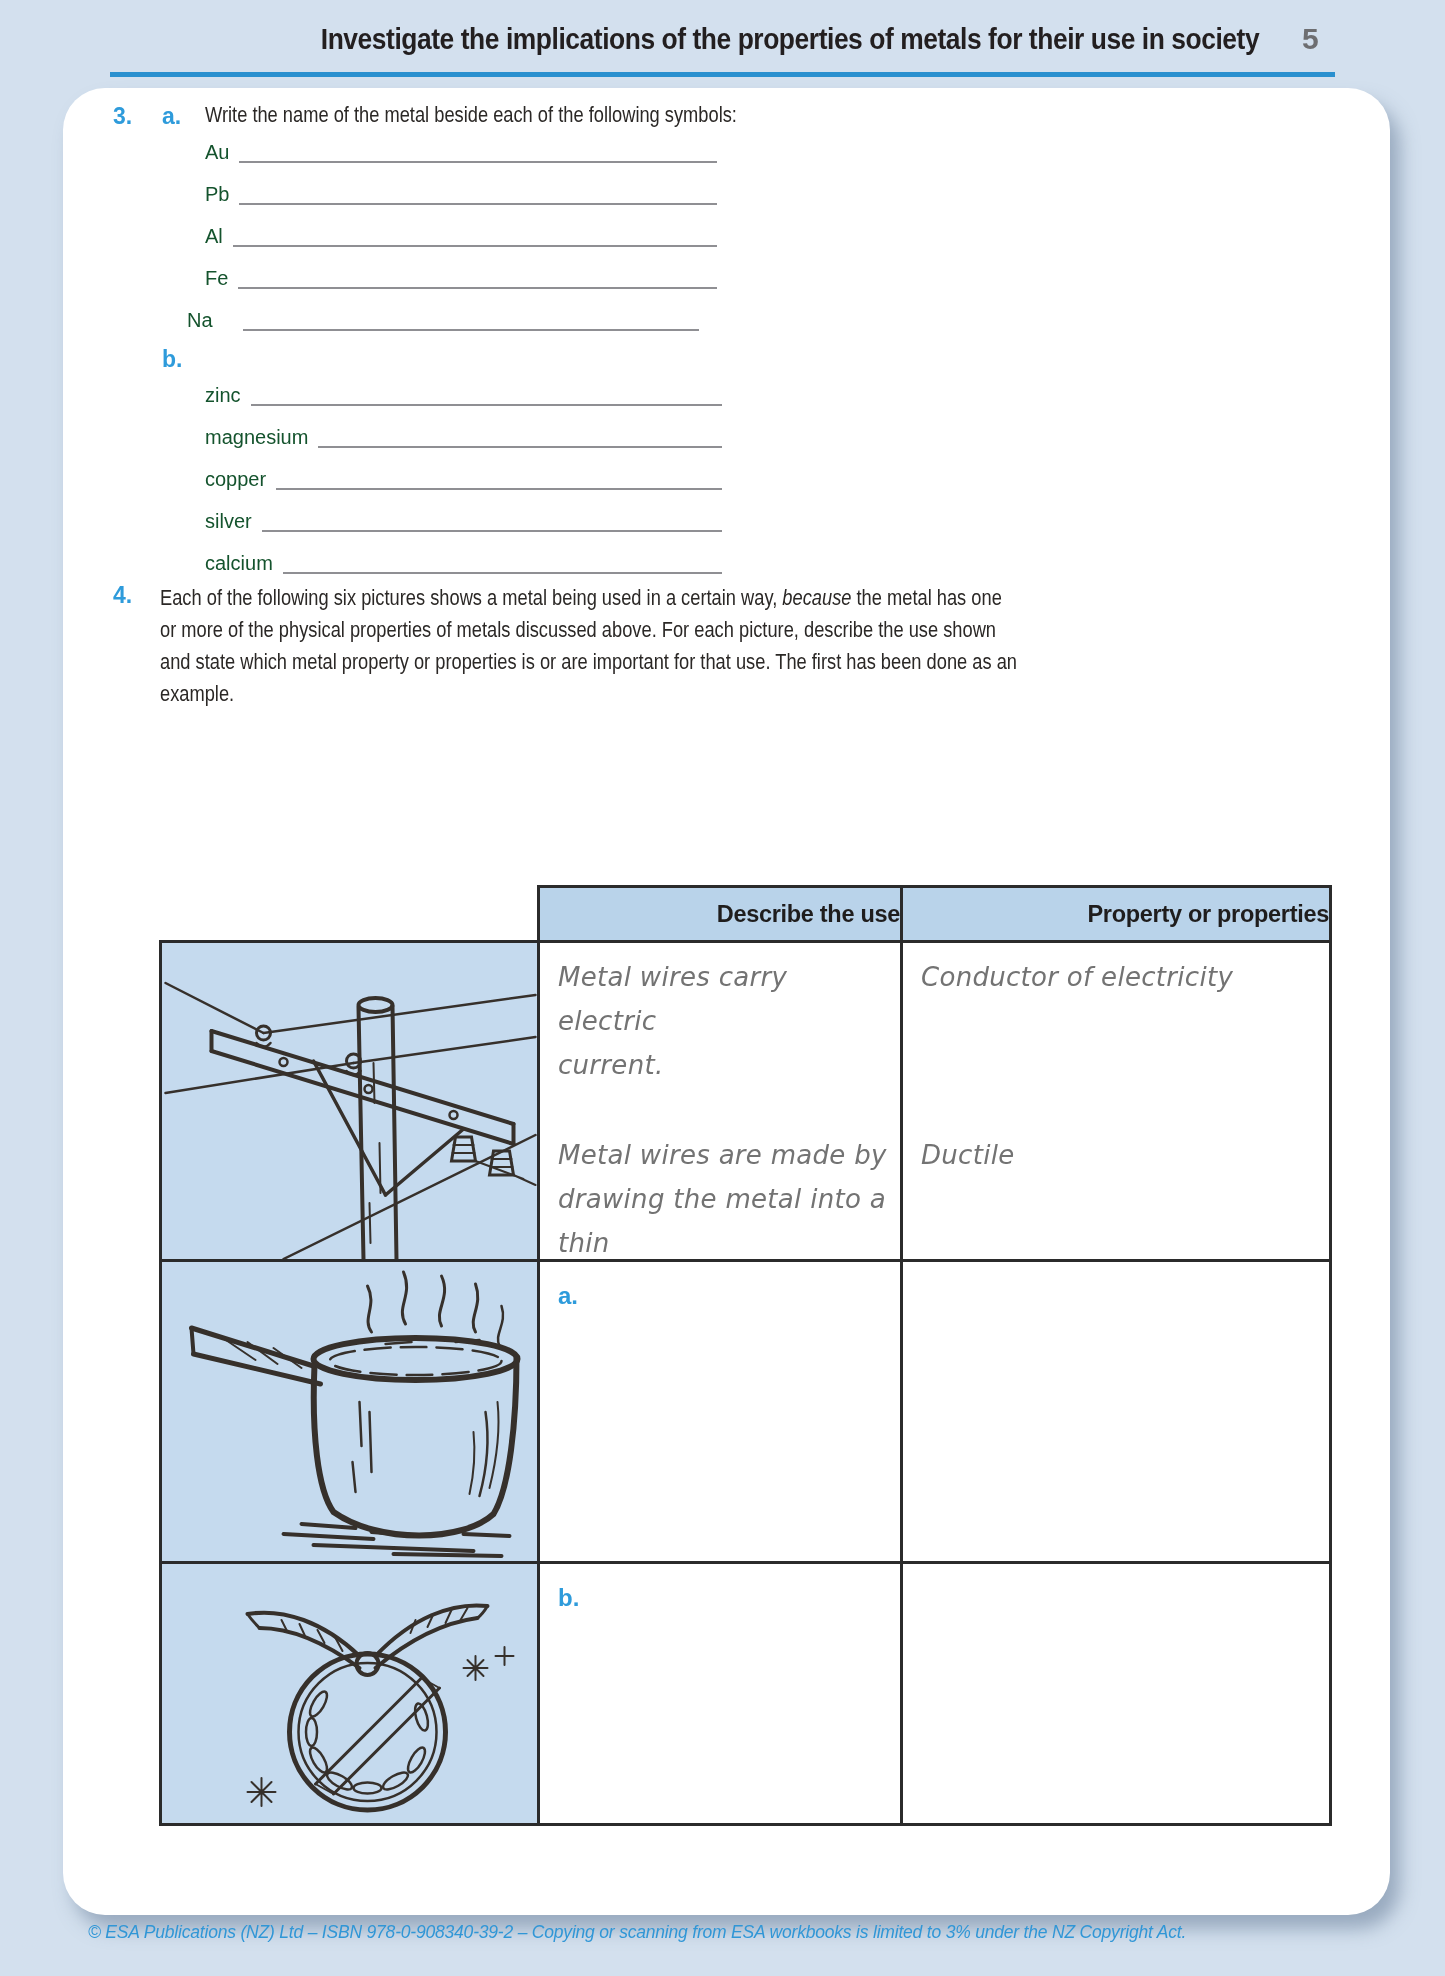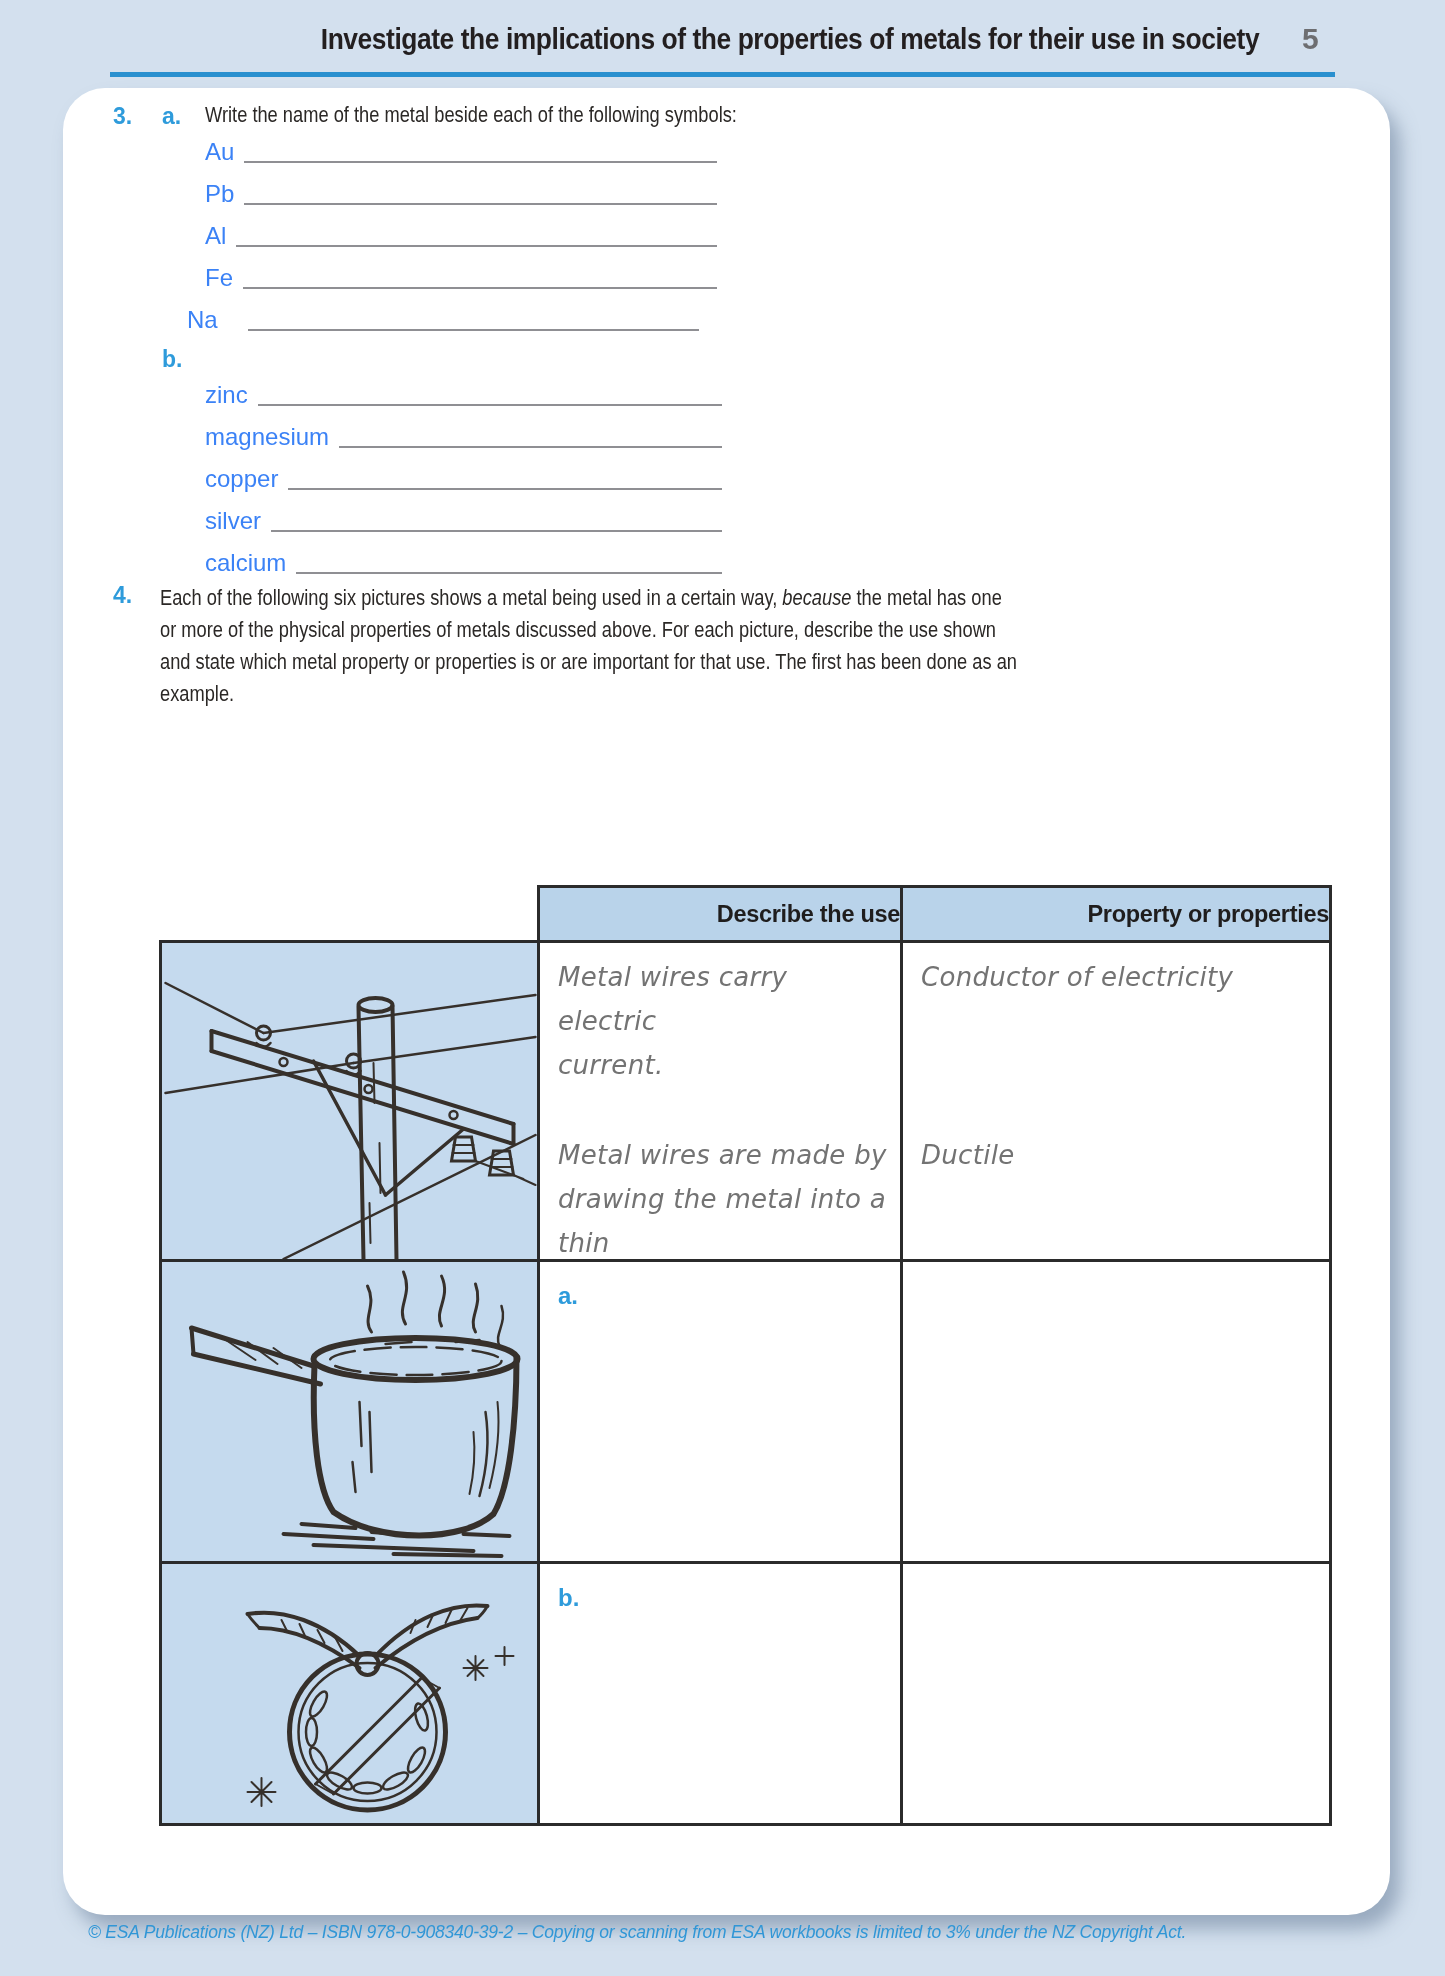--- a/index.html
+++ b/index.html
@@ -28,21 +28,21 @@
   }
   .qnum { position:absolute; font-weight:bold; font-size:23px; color:#2e9bdb; }
   .qletter { position:absolute; font-weight:bold; font-size:23px; color:#2e9bdb; }
   .cond-text {
     display:inline-block; font-size:21.5px; white-space:nowrap; color:#2b2826;
     transform:scaleX(0.85); transform-origin:left top;
   }
   .fill-row {
     position:absolute; display:flex; align-items:flex-end; height:32px;
   }
-  .fill-label { font-size:24px; color:#3b82f6; line-height:26px; }
+  .fill-label { font-size:20px; color:#14532d; line-height:26px; }
   .fill-line {
     flex:1; border-bottom:2px solid #8f8f93; margin-left:10px;
     transform:translateY(-2px);
   }
   .para { position:absolute; left:97px; top:494px; }
   .para-line { height:32px; line-height:32px; }
   .it { font-style:italic; }
   
   .tbl-wrap { position:absolute; left:96px; top:797px; }
   table.use-table { border-collapse:collapse; table-layout:fixed; }

